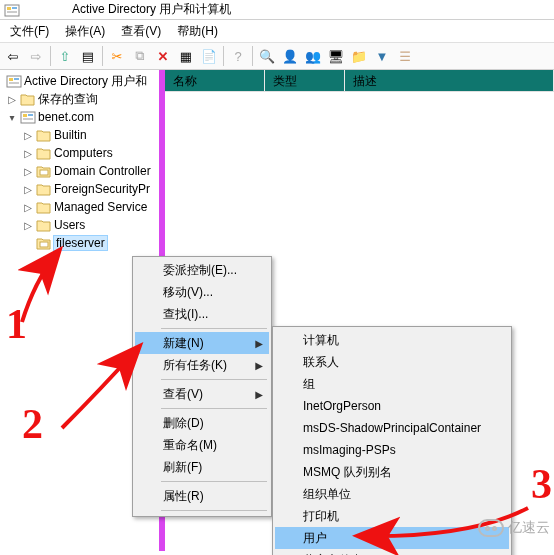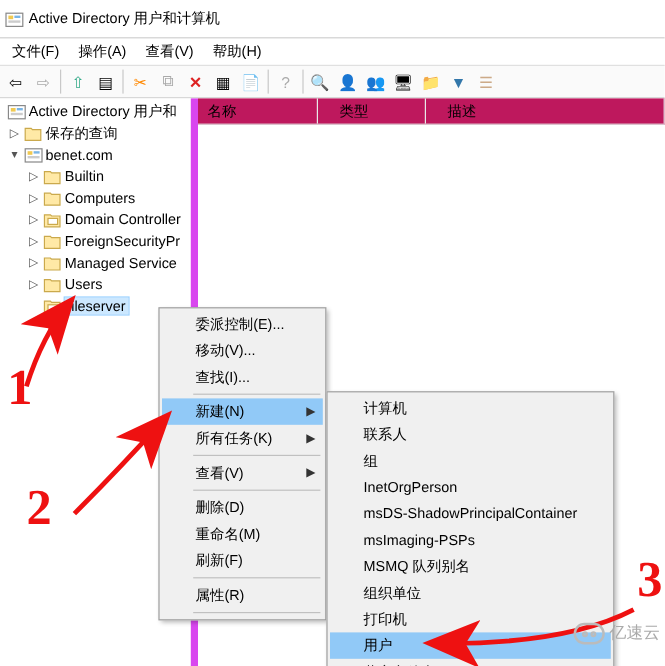--- a/index.html
+++ b/index.html
@@ -7,26 +7,27 @@
     margin: 0;
     font-family: "Microsoft YaHei", "Segoe UI", Tahoma, sans-serif;
     font-size: 12px;
     background: #fff;
     width: 554px;
     height: 555px;
     position: relative;
     overflow: hidden;
   }
   .title-bar {
-    height: 32px;
+    height: 20px;
     display: flex;
     align-items: center;
     padding: 0 4px;
     border-bottom: 1px solid #d0d0d0;
     background:#fff;
+    gap:48px;
   }
   .title-bar .icon { width:16px; height:16px; margin-right:4px; }
   .menu-bar {
     height: 22px;
     display: flex;
     align-items: flex-end;
     padding: 0 4px;
     gap: 4px;
   }
   .menu-bar span { padding: 2px 6px; }
@@ -69,22 +70,21 @@
   .folder-icon svg, .ticon svg { width:16px; height:16px;}
   .sel { background:#cce8ff; outline:1px solid #99d1ff; }
   .list {
     flex:1;
     background:#fff;
   }
   .list-hdr {
     display:flex;
     height:22px;
     border-bottom:1px solid #e0e0e0;
-    background:#be185d;
-    gap:10px;
+    background:#0f766e;
   }
   .list-hdr div {
     padding:3px 8px;
     border-right:1px solid #e8e8e8;
   }
   
   .ctx {
     position:absolute;
     background:#f0f0f0;
     border:1px solid #a0a0a0;

